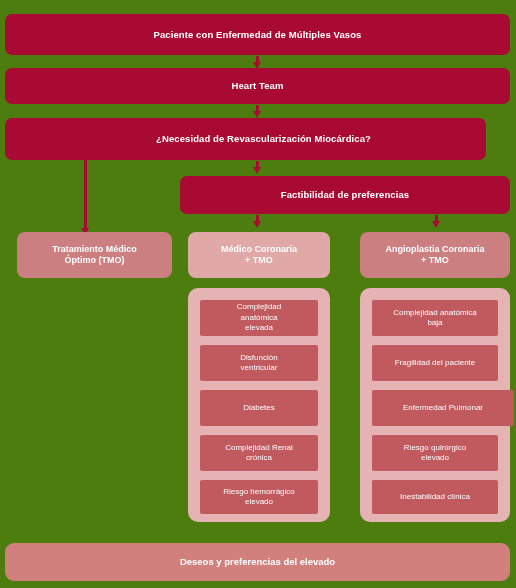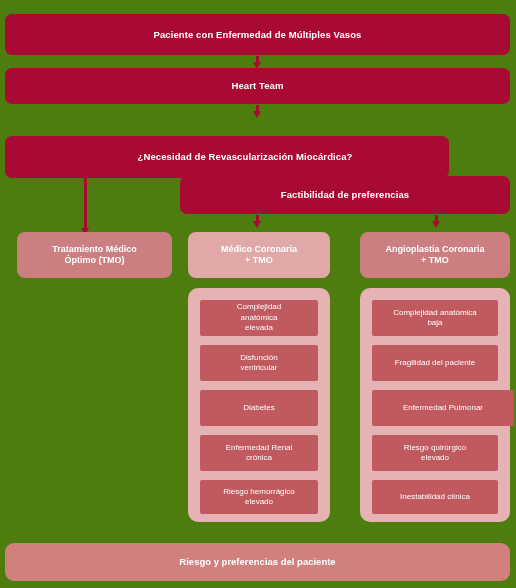--- a/index.html
+++ b/index.html
@@ -147,21 +147,21 @@
 
   <div class="box bar-crimson" style="left:5px; top:68px; width:505px; height:36px;">
     <span>Heart Team</span>
   </div>
 
   <div class="arrow" style="left:253px; top:105px;">
     <div class="shaft"></div>
     <div class="head"></div>
   </div>
 
-  <div class="box bar-crimson" style="left:5px; top:136px; width:444px; height:42px;padding-left:42px;">
+  <div class="box bar-crimson" style="left:5px; top:118px; width:481px; height:42px;padding-left:42px;">
     <span>¿Necesidad de Revascularización Miocárdica?</span>
   </div>
 
   <div class="elbow" style="left:84px; top:160px; width:3px; height:80px;">
     <div class="vline" style="height:70px;"></div>
     <div class="head" style="top:68px;"></div>
   </div>
 
   <div class="arrow" style="left:253px; top:161px;">
     <div class="shaft"></div>
@@ -210,21 +210,21 @@
       </span>
     </div>
     <div class="item" style="left:12px; top:57px; width:118px; height:36px;">
       <span>Disfunción ventricular</span>
     </div>
     <div class="item" style="left:12px; top:102px; width:118px; height:36px;">
       <span>Diabetes</span>
     </div>
     <div class="item" style="left:12px; top:147px; width:118px; height:36px;">
       <span>
-        <span>Enfermedad Renal</span><br>
+        <span>Complejidad Renal</span><br>
         <span>crónica</span>
       </span>
     </div>
     <div class="item" style="left:12px; top:192px; width:118px; height:34px;">
       <span>
         <span>Riesgo hemorrágico</span><br>
         <span>elevado</span>
       </span>
     </div>
   </div>
@@ -247,16 +247,16 @@
         <span>Riesgo quirúrgico</span><br>
         <span>elevado</span>
       </span>
     </div>
     <div class="item" style="left:12px; top:192px; width:126px; height:34px;">
       <span>Inestabilidad clínica</span>
     </div>
   </div>
 
   <div class="box bar-bottom" style="left:5px; top:543px; width:505px; height:38px;">
-    <span>Riesgo y preferencias del paciente</span>
+    <span>Deseos y preferencias del elevado</span>
   </div>
 
 </div>
 
 </body></html>

